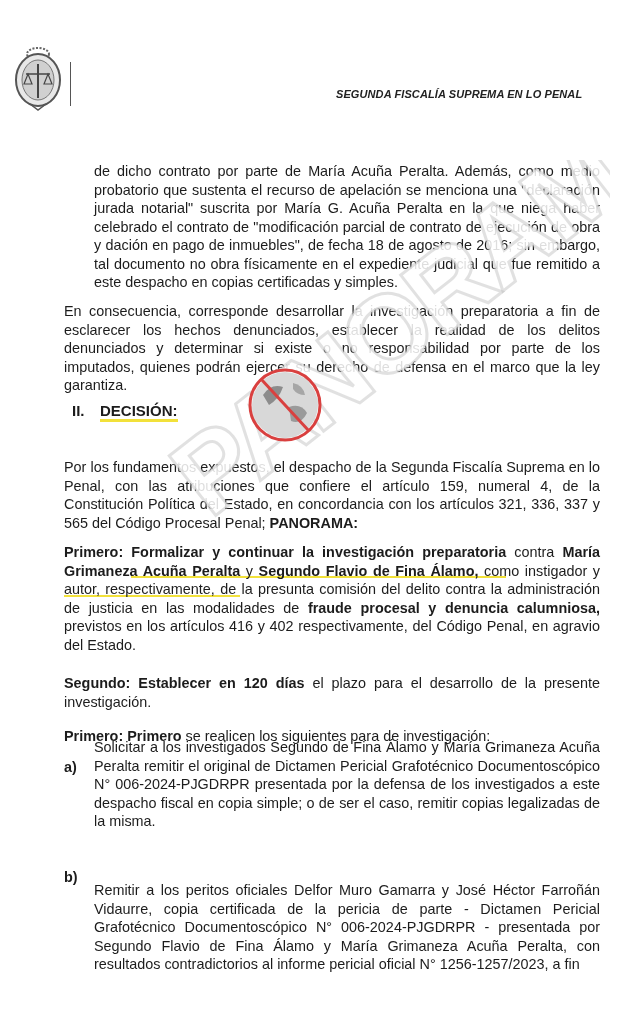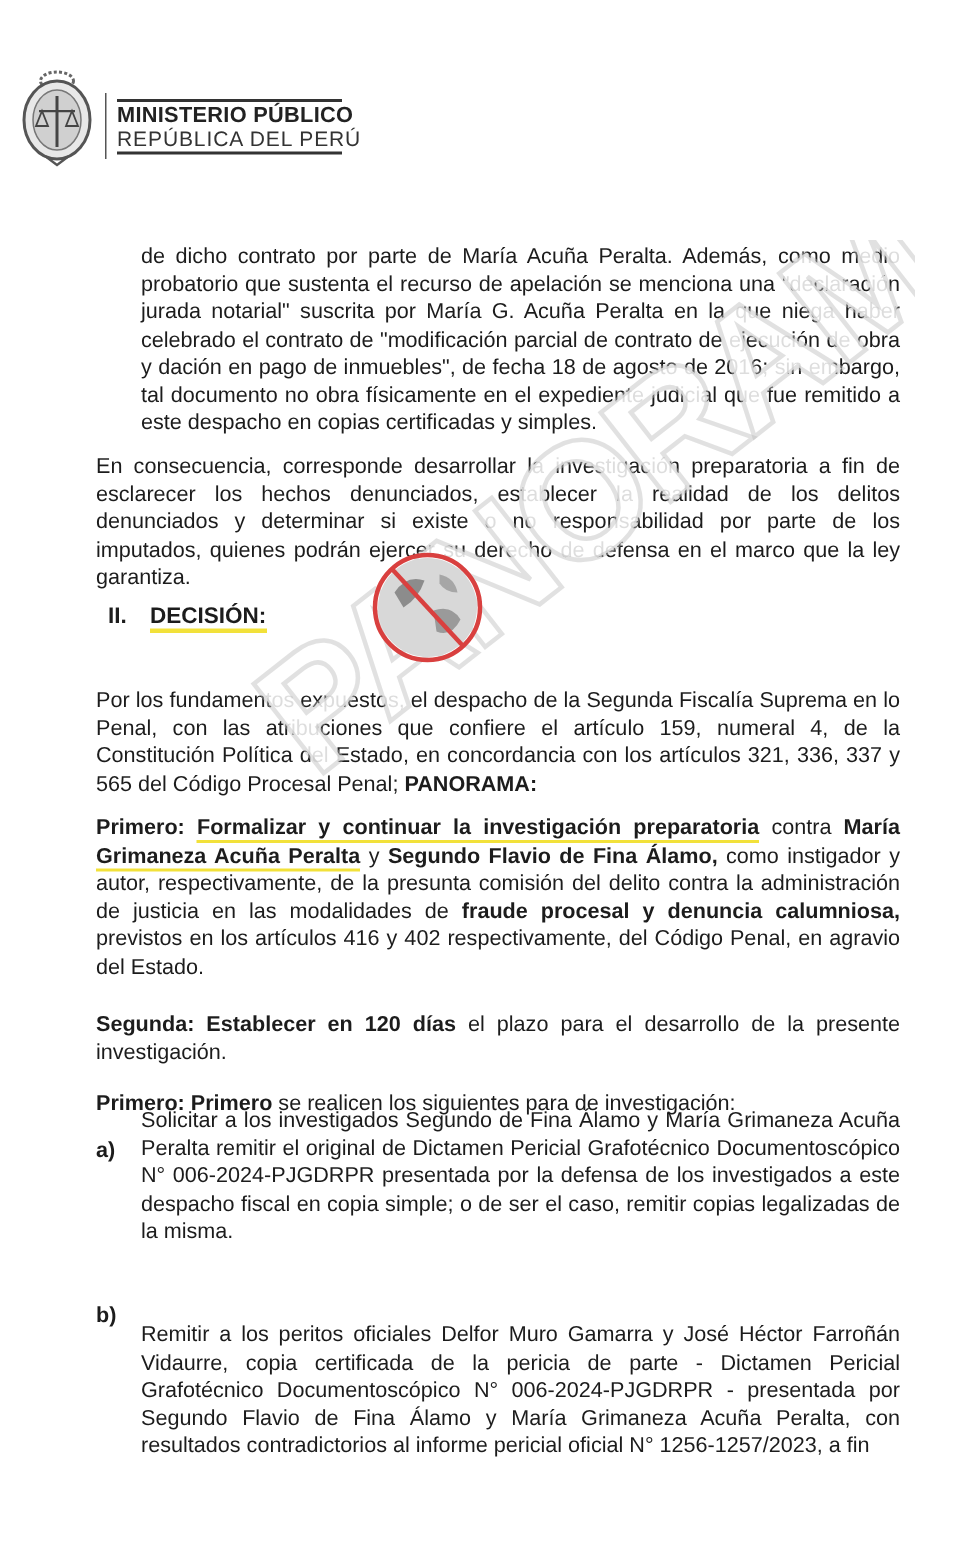--- a/index.html
+++ b/index.html
@@ -13,21 +13,21 @@
   .org-top-line { height: 2px; background: #333; width: 150px; margin-bottom: 2px; }
   .org-name { font-size: 14.5px; font-weight: bold; letter-spacing: 0.2px; line-height: 15px; color: #222; }
   .org-country { font-size: 14px; letter-spacing: 0.6px; line-height: 15px; color: #333; }
   .org-bottom-line { height: 2px; background: #333; width: 150px; margin-top: 1px; }
   .office { position: absolute; left: 336px; top: 88px; font-size: 11px; font-weight: bold;
             font-style: italic; color: #222; letter-spacing: 0.1px; }
 
   .p { position: absolute; font-size: 14.4px; line-height: 18.5px; text-align: justify;
        text-align-last: left; margin: 12px; }
   .p b { font-weight: bold; }
-  .hl { border-bottom: 2px solid #f2e13a; padding-bottom: 0px; }
+  .hl { border-bottom: 2px solid #f2e13a; padding-bottom: 16px; }
 
   .sec-head { position: absolute; left: 52px; top: 402px; font-size: 15px; font-weight: bold; }
   .sec-head .num { display: inline-block; width: 28px; margin-left: 20px; }
   .sec-head .title { border-bottom: 3px solid #f2e13a; }
 
   .item-label { position: absolute; font-weight: bold; font-size: 14.4px; }
 
   .watermark { position: absolute; left: 150px; top: 160px; width: 460px; height: 400px; pointer-events: none; }
   .globe { position: absolute; left: 245px; top: 365px; width: 80px; height: 80px; }
 </style>
@@ -39,41 +39,36 @@
     <ellipse cx="26" cy="12" rx="11" ry="6" fill="none" stroke="#666" stroke-width="2" stroke-dasharray="2 1.5"></ellipse>
     <ellipse cx="26" cy="38" rx="22" ry="26" fill="#e8e8e8" stroke="#555" stroke-width="2"></ellipse>
     <ellipse cx="26" cy="38" rx="16" ry="20" fill="#d0d0d0" stroke="#777" stroke-width="1"></ellipse>
     <line x1="26" y1="22" x2="26" y2="56" stroke="#444" stroke-width="2"></line>
     <line x1="14" y1="32" x2="38" y2="32" stroke="#444" stroke-width="1.5"></line>
     <path d="M12 42 L16 32 L20 42 Z" fill="none" stroke="#444" stroke-width="1.2"></path>
     <path d="M32 42 L36 32 L40 42 Z" fill="none" stroke="#444" stroke-width="1.2"></path>
     <path d="M18 62 L26 68 L34 62" fill="none" stroke="#555" stroke-width="1.5"></path>
   </svg>
   <div class="vrule"></div>
-  <div class="org-block">
-    <div class="org-top-line"></div>
-    <div class="org-name">MINISTERIO PÚBLICO</div>
-    <div class="org-country">REPÚBLICA DEL PERÚ</div>
-    <div class="org-bottom-line"></div>
-  </div>
+  <div class="office">SEGUNDA FISCALÍA SUPREMA EN LO PENAL</div>
 </div>
 
 <p class="p" style="left:82px; top:150px; width:506px;">de dicho contrato por parte de María Acuña Peralta. Además, como medio probatorio que sustenta el recurso de apelación se menciona una "declaración jurada notarial" suscrita por María G. Acuña Peralta en la que niega haber celebrado el contrato de "modificación parcial de contrato de ejecución de obra y dación en pago de inmuebles", de fecha 18 de agosto de 2016; sin embargo, tal documento no obra físicamente en el expediente judicial que fue remitido a este despacho en copias certificadas y simples.</p>
 
 <p class="p" style="left:52px; top:290px; width:536px;">En consecuencia, corresponde desarrollar la investigación preparatoria a fin de esclarecer los hechos denunciados, establecer la realidad de los delitos denunciados y determinar si existe o no responsabilidad por parte de los imputados, quienes podrán ejercer su derecho de defensa en el marco que la ley garantiza.</p>
 
 <div class="sec-head">
   <span class="num">II.</span><span class="title">DECISIÓN:</span>
 </div>
 
 <p class="p" style="left:52px; top:446px; width:536px;"><span>Por los fundamentos expuestos, el despacho de la Segunda Fiscalía Suprema en lo Penal, con las atribuciones que confiere el artículo 159, numeral 4, de la Constitución Política del Estado, en concordancia con los artículos 321, 336, 337 y 565 del Código Procesal Penal;</span> <b>PANORAMA:</b></p>
 
 <p class="p" style="left:52px; top:531px; width:536px;"><b>Primero:</b> <b class="hl">Formalizar y continuar la investigación preparatoria</b><span> contra </span><b>María</b> <b class="hl">Grimaneza Acuña Peralta</b><span> y </span><b>Segundo Flavio de Fina Álamo,</b><span> como instigador y autor, respectivamente, de la presunta comisión del delito contra la administración de justicia en las modalidades de </span><b>fraude procesal y denuncia calumniosa,</b><span> previstos en los artículos 416 y 402 respectivamente, del Código Penal, en agravio del Estado.</span></p>
 
-<p class="p" style="left:52px; top:662px; width:536px;"><b>Segunda:</b> <b>Establecer en 120 días</b><span> el plazo para el desarrollo de la presente investigación.</span></p>
+<p class="p" style="left:52px; top:662px; width:536px;"><b>Segundo:</b> <b>Establecer en 120 días</b><span> el plazo para el desarrollo de la presente investigación.</span></p>
 
 <p class="p" style="left:52px; top:715px; width:536px;"><b>Primero:</b> <b>Primero</b><span> se realicen los siguientes para de investigación:</span></p>
 
 <div class="item-label" style="left:64px; top:759px;">a)</div>
 <p class="p" style="left:82px; top:726px; width:506px;">Solicitar a los investigados Segundo de Fina Álamo y María Grimaneza Acuña Peralta remitir el original de Dictamen Pericial Grafotécnico Documentoscópico N° 006-2024-PJGDRPR presentada por la defensa de los investigados a este despacho fiscal en copia simple; o de ser el caso, remitir copias legalizadas de la misma.</p>
 
 <div class="item-label" style="left:64px; top:869px;">b)</div>
 <p class="p" style="left:82px; top:869px; width:506px;">Remitir a los peritos oficiales Delfor Muro Gamarra y José Héctor Farroñán Vidaurre, copia certificada de la pericia de parte - Dictamen Pericial Grafotécnico Documentoscópico N° 006-2024-PJGDRPR - presentada por Segundo Flavio de Fina Álamo y María Grimaneza Acuña Peralta, con resultados contradictorios al informe pericial oficial N° 1256-1257/2023, a fin</p>
 
 <svg class="watermark" viewBox="0 0 460 400">

